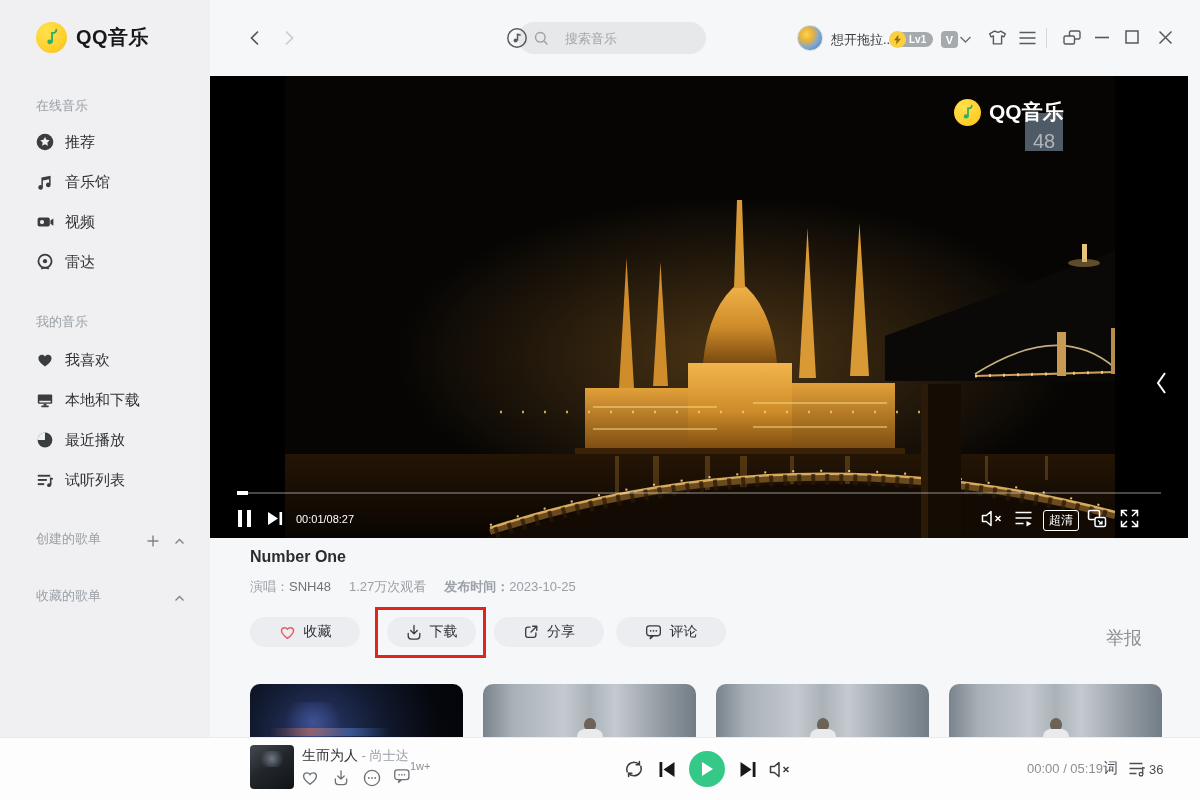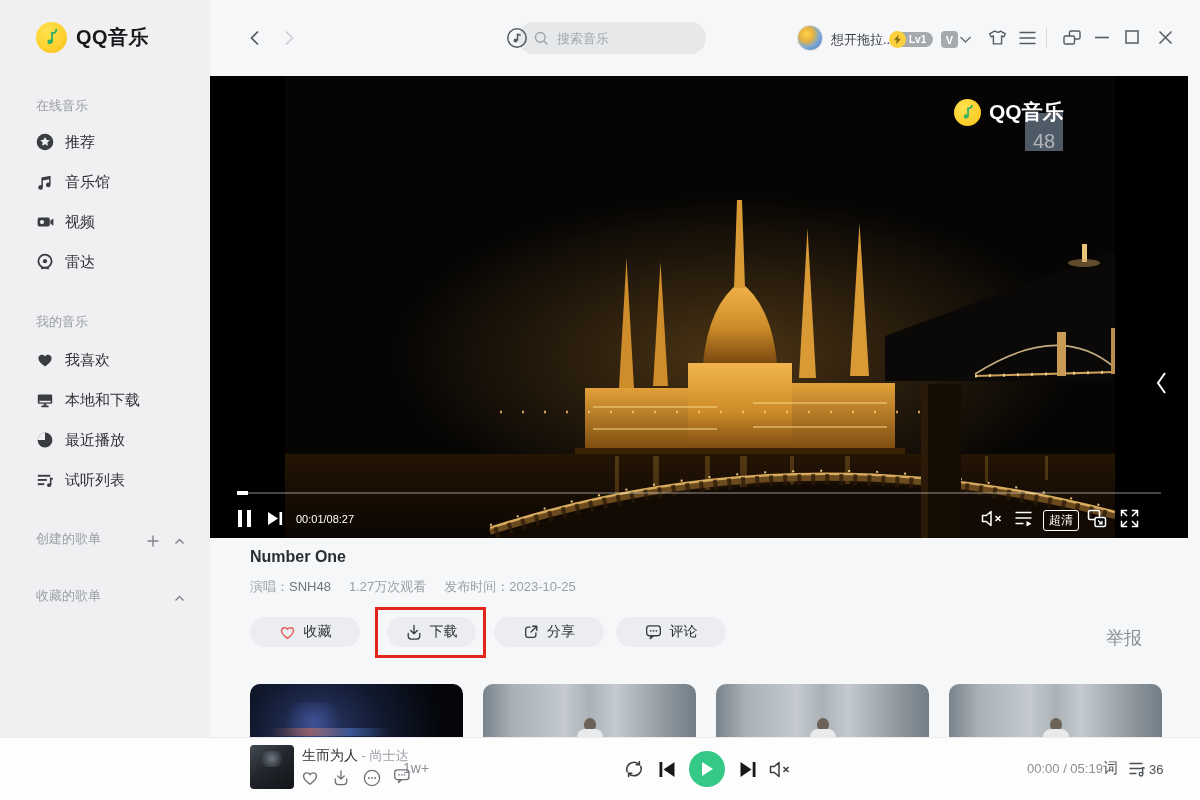--- a/index.html
+++ b/index.html
@@ -11,21 +11,21 @@
   svg { display:block; }
 
   
   #sidebar { left:0; top:0; width:210px; height:800px; background:#f0f0f2; z-index:5; }
   .side-section { position:absolute; left:36px; font-size:13px; color:#9aa0a6; }
   .side-item { position:absolute; left:36px; height:22px; display:flex; align-items:center; gap:11px; font-size:15px; color:#2f3235; cursor:pointer; }
   .side-group { position:absolute; left:36px; right:24px; display:flex; align-items:flex-end; font-size:13px; color:#9aa0a6; cursor:pointer; }
 
   
   .win-icon { cursor:pointer; }
-  #searchpill { left:308px; top:22px; width:188px; height:32px; background:#e7e8ea; border-radius:16px; display:flex; align-items:center; padding-left:16px; gap:8px; }
+  #searchpill { left:308px; top:22px; width:188px; height:32px; background:#e7e8ea; border-radius:16px; display:flex; align-items:center; padding-left:16px; gap:16px; }
   #searchpill input { border:none; outline:none; background:transparent; font-size:13px; color:#333; width:130px; font-family:inherit; }
   #searchpill input::placeholder { color:#a2a7ac; }
 
   
   #video { left:210px; top:76px; width:978px; height:462px; background:#000; overflow:hidden; }
   .vtxt { color:#fff; font-size:11px; }
 
   
   .pill { position:absolute; top:617px; height:30px; border-radius:15px; background:#ebedf0; display:flex; align-items:center; justify-content:center; gap:8px; font-size:14px; color:#2e3135; cursor:pointer; }
 
@@ -322,21 +322,21 @@
     <path d="M11 11.5l4 3.5M15 11.8v3l-3 .1" stroke="#fff" stroke-width="1.3" fill="none"></path>
   </svg>
   <svg class="abs win-icon" style="left:910px;top:433px;" width="19" height="19" viewBox="0 0 19 19">
     <path d="M11.8 1.5h5.7v5.7M17 2.3l-5 5M7.2 17.5H1.5v-5.7M2 17l5-5M1.5 7.2V1.5h5.7M7 7L2 2M17.5 11.8v5.7h-5.7M12 12l5 5" stroke="#fff" stroke-width="1.5" fill="none"></path>
   </svg>
 </div>
 
 <div class="abs" style="left:250px;top:548px;font-size:16px;font-weight:bold;color:#2b2e31;">Number One</div>
 
 <div class="abs" style="left:250px;top:578px;font-size:13px;color:#9aa0a6;">
-  <span>演唱：</span><span style="color:#6f7479;">SNH48</span><span style="margin-left:18px;">1.27万次观看</span><span style="margin-left:18px;">发布时间：</span><span>2023-10-25</span>
+  <span>演唱：</span><span style="color:#6f7479;">SNH48</span><span style="margin-left:18px;">1.27万次观看</span><span style="margin-left:18px;font-weight:bold;">发布时间：</span><span>2023-10-25</span>
 </div>
 
 <div class="pill" style="left:250px;width:110px;">
   <svg width="17" height="16" viewBox="0 0 18 17">
     <path d="M9 15.2C4.8 12.2 2.6 9.8 2.6 7.2c0-1.9 1.5-3.3 3.3-3.3 1.2 0 2.4.6 3.1 1.6.7-1 1.9-1.6 3.1-1.6 1.8 0 3.3 1.4 3.3 3.3 0 2.6-2.2 5-6.4 8z" fill="none" stroke="#e85c5c" stroke-width="1.5"></path>
   </svg>
   <span>收藏</span>
 </div>
 <div class="pill" style="left:387px;width:89px;">
   <svg width="16" height="17" viewBox="0 0 18 19">
@@ -405,21 +405,21 @@
       <circle cx="12.2" cy="9" r=".9" fill="#6e7378"></circle>
   </svg>
   <div class="abs win-icon" style="left:393px;top:29px;">
     <svg width="18" height="17" viewBox="0 0 19 18">
       <rect x="1.8" y="3" width="15" height="10.4" rx="2.8" stroke="#6e7378" stroke-width="1.4" fill="none"></rect>
       <path d="M6.8 13.4l-1 3 3.2-3" stroke="#6e7378" stroke-width="1.4" fill="none" stroke-linejoin="round"></path>
       <circle cx="6.4" cy="8.2" r=".9" fill="#6e7378"></circle>
         <circle cx="9.3" cy="8.2" r=".9" fill="#6e7378"></circle>
         <circle cx="12.2" cy="8.2" r=".9" fill="#6e7378"></circle>
     </svg>
-    <span class="abs" style="left:10px;top:-7px;font-size:14px;color:#8a8f94;white-space:nowrap;">1w+</span>
+    <span class="abs" style="left:17px;top:-7px;font-size:11px;color:#8a8f94;white-space:nowrap;">1w+</span>
   </div>
 
   <svg class="abs win-icon" style="left:623px;top:20px;" width="22" height="22" viewBox="0 0 22 22">
     <path d="M4.2 13.8A7.2 7.2 0 0 1 11 4.2a7.2 7.2 0 0 1 5.4 2.4" stroke="#3a3d40" stroke-width="1.5" fill="none" stroke-linecap="round"></path>
     <path d="M16.4 3.4v3.4h-3.3" stroke="#3a3d40" stroke-width="1.5" fill="none" stroke-linecap="round" stroke-linejoin="round"></path>
     <path d="M17.8 8.2A7.2 7.2 0 0 1 11 17.8a7.2 7.2 0 0 1-5.4-2.4" stroke="#3a3d40" stroke-width="1.5" fill="none" stroke-linecap="round"></path>
     <path d="M5.6 18.6v-3.4h3.3" stroke="#3a3d40" stroke-width="1.5" fill="none" stroke-linecap="round" stroke-linejoin="round"></path>
   </svg>
   <svg class="abs win-icon" style="left:658px;top:23px;" width="18" height="17" viewBox="0 0 18 17">
     <rect x="1.5" y="1" width="2.8" height="15" fill="#17181a"></rect>

